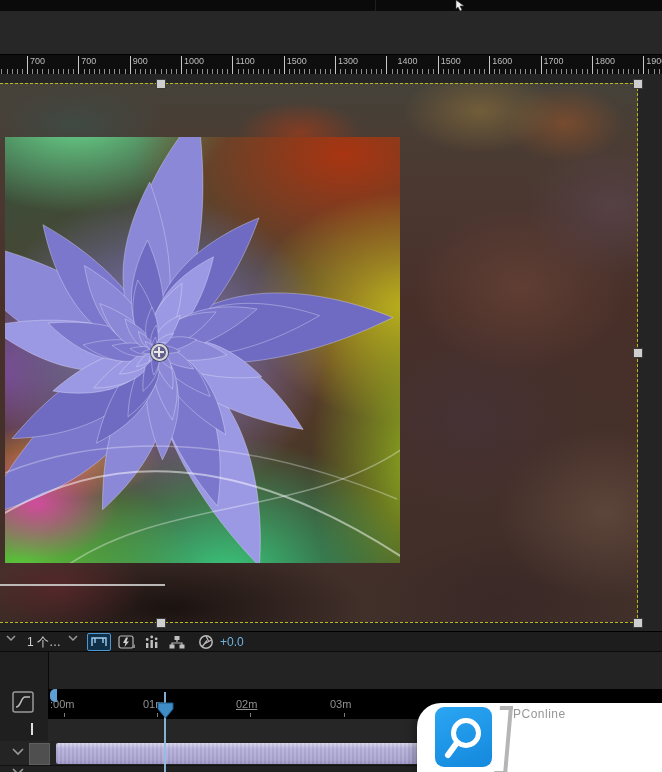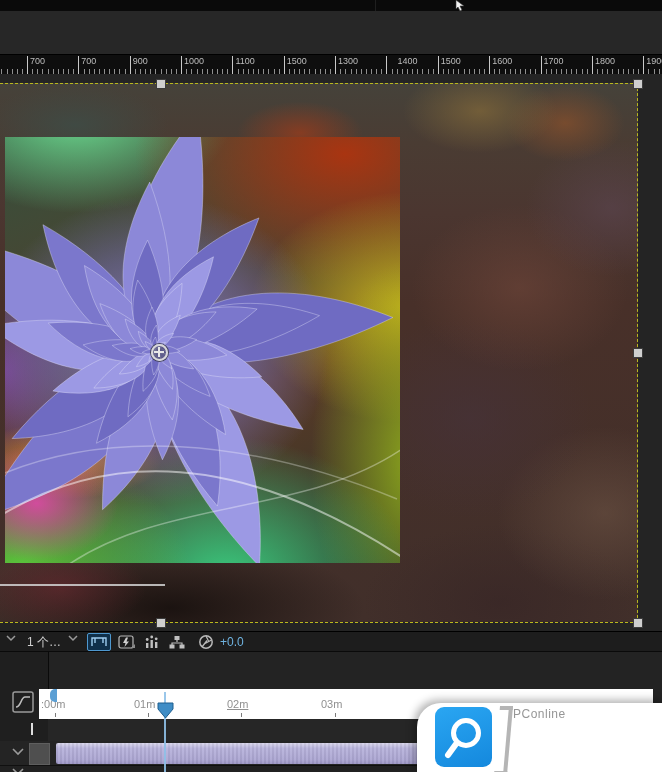--- a/index.html
+++ b/index.html
@@ -68,21 +68,21 @@
            display:flex;align-items:center;}
   .tbtn{display:flex;align-items:center;justify-content:center;height:18px;}
   #view-label{color:#cfcfcf;font-size:12px;margin:0 6px 0 10px;}
   #roi-btn{width:22px;height:16px;border:1px solid #4e98cf;background:#10304a;border-radius:2px;margin-left:8px;}
   .icon-gap{margin-left:7px;}
   #exposure{color:#6fb3e0;font-size:12px;margin-left:6px;}
 
   
   #timeline{left:0;top:651px;width:662px;height:121px;background:#232323;border-top:1px solid #0a0a0a;}
   #tl-leftcol{left:0;top:0;width:48px;height:121px;background:#1f1f1f;border-right:1px solid #0a0a0a;}
-  #tl-ruler{left:39px;top:37px;width:614px;height:30px;background:#ffffff;border-bottom:1px solid #171717;}
+  #tl-ruler{left:48px;top:37px;width:614px;height:30px;background:#000000;border-bottom:1px solid #171717;}
   .tl-label{position:absolute;top:9px;font-size:11px;color:#909090;}
   .tl-tick{position:absolute;top:24px;width:1px;height:4px;background:#7a7a7a;}
   .wa-bracket{position:absolute;width:7px;height:13px;background:#5b9fd4;border-radius:5px 0 0 5px;}
   #tl-row2{left:48px;top:67px;width:614px;height:22px;background:#262626;}
   #tl-whitedash{left:31px;top:71px;width:2px;height:12px;background:#dedede;}
   #tl-layerrow{left:0;top:89px;width:662px;height:24px;background:#242424;}
   #tl-chip{left:29px;top:91px;width:19px;height:20px;background:#4f4f4f;border:1px solid #5f5f5f;}
   #layer-bar{left:56px;top:91px;width:606px;height:21px;border-radius:2px;
      background:repeating-linear-gradient(90deg, rgba(0,0,0,.05) 0 2px, rgba(255,255,255,.06) 2px 4px),
                 linear-gradient(180deg,#d9d6ec 0%,#b8b3dc 25%,#aca6d2 80%,#9b95c4 100%);}

